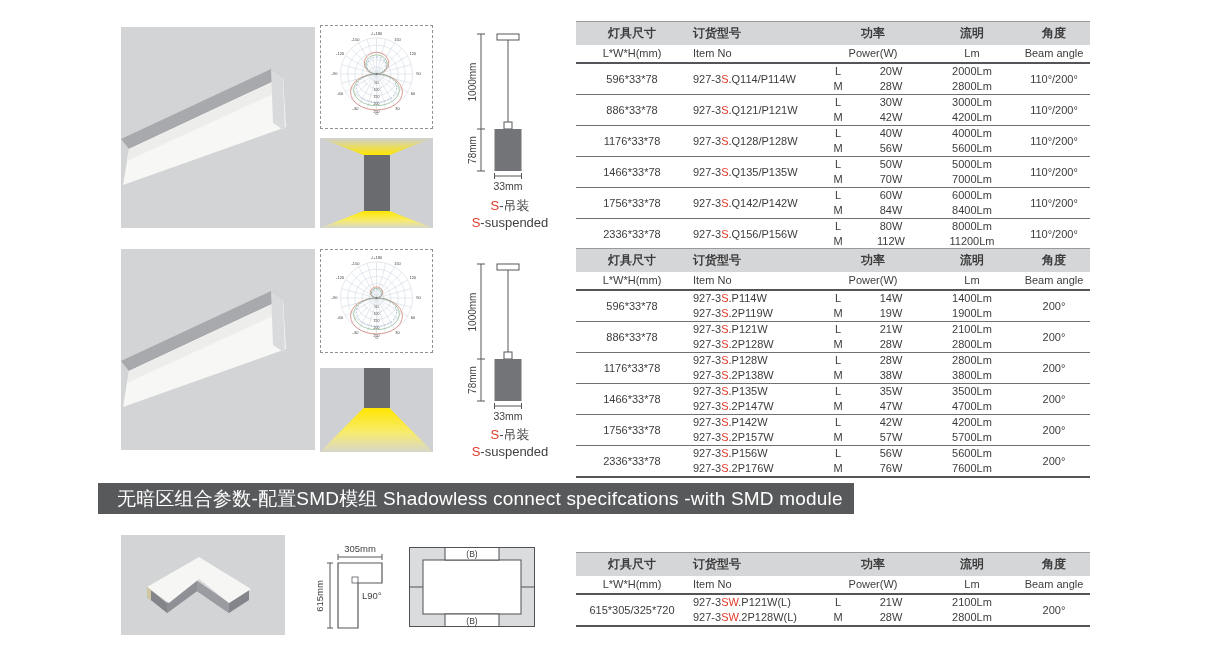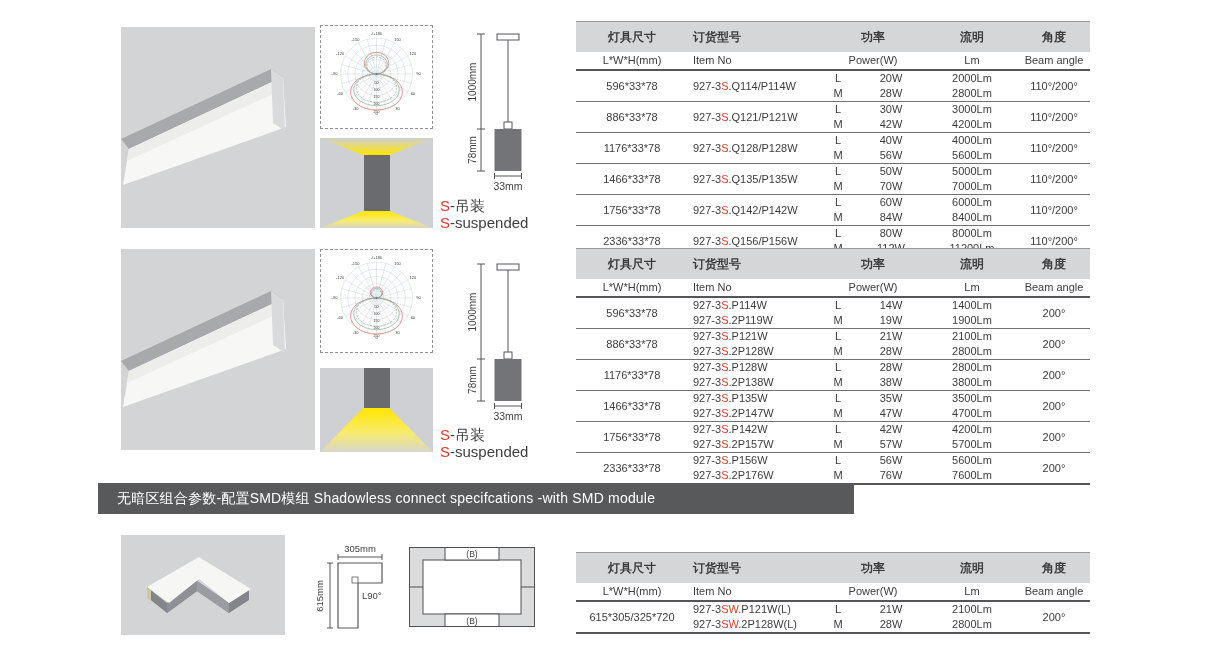--- a/index.html
+++ b/index.html
@@ -8,30 +8,30 @@
   .abs{position:absolute;}
   .photo{background:var(--photo-bg,#d3d4d6);}
   .polar{background:#fff;border:1px dashed #919191;box-sizing:border-box;}
   .ldist{background:#cfd0d3;overflow:hidden;}
   .ldist .bar{position:absolute;left:50%;width:26px;margin-left:-13px;background:#6a6b6e;}
   .glow{position:absolute;left:0;right:0;}
   .glow.up{background:linear-gradient(to top,var(--glow,#ffe600) 0%,rgba(255,230,0,0.55) 45%,rgba(255,230,0,0) 100%);
            clip-path:polygon(0 0,100% 0,calc(50% + 13px) 100%,calc(50% - 13px) 100%);}
   .glow.down{background:linear-gradient(to bottom,var(--glow,#ffe600) 0%,rgba(255,240,90,0.85) 55%,rgba(255,245,160,0.18) 100%);
            clip-path:polygon(calc(50% - 13px) 0,calc(50% + 13px) 0,100% 100%,0 100%);}
-  .susp{font-size:15px;line-height:17px;color:#3f3f3f;}
+  .susp{text-align:center;font-size:13px;line-height:17px;color:#3f3f3f;}
   .accent{color:var(--accent,#e03a2b);}
-  .banner{background:var(--banner-bg,#58595b);color:#fff;font-size:14px;line-height:31px;
+  .banner{background:var(--banner-bg,#58595b);color:#fff;font-size:19px;line-height:31px;
           padding-left:19px;box-sizing:border-box;letter-spacing:.2px;}
   svg text{font-family:"Liberation Sans","DejaVu Sans",sans-serif;fill:#3f3f3f;}
   
   table.spec{border-collapse:collapse;width:514px;table-layout:fixed;font-size:11px;color:#3c3c3c;
              border-bottom:2px solid #545559;}
   table.spec th,table.spec td{padding:0;font-weight:normal;}
-  table.spec thead tr.cn th{background:#d5d6d8;font-weight:bold;font-size:12px;height:30px;line-height:13px;border-top:1px solid #9a9a9a;}
+  table.spec thead tr.cn th{background:#d5d6d8;font-weight:bold;font-size:12px;height:23px;line-height:13px;border-top:1px solid #9a9a9a;}
   table.spec thead tr.en th{height:17px;line-height:17px;border-bottom:2px solid #545559;}
   table.spec td{height:15px;line-height:15px;text-align:center;}
   table.spec tr.gs td{border-top:1px solid #707174;}
   table.spec .c-item{text-align:left;padding-left:5px;margin-top:17px;}
   table.spec thead .c-item{text-align:left;padding-left:5px;}
 </style>
 </head>
 <body>
 
 <div class="page">

